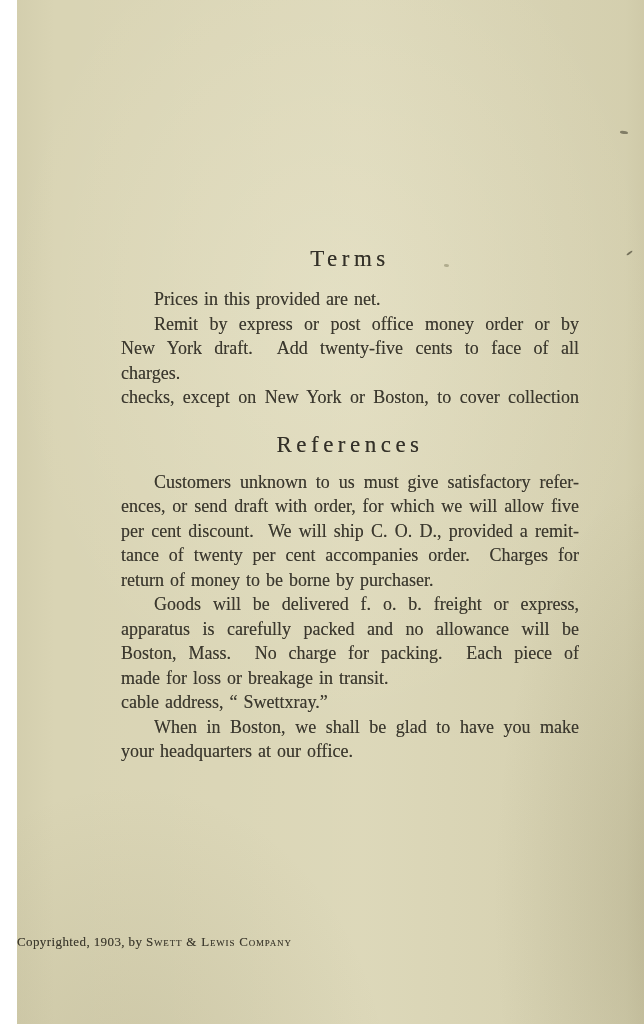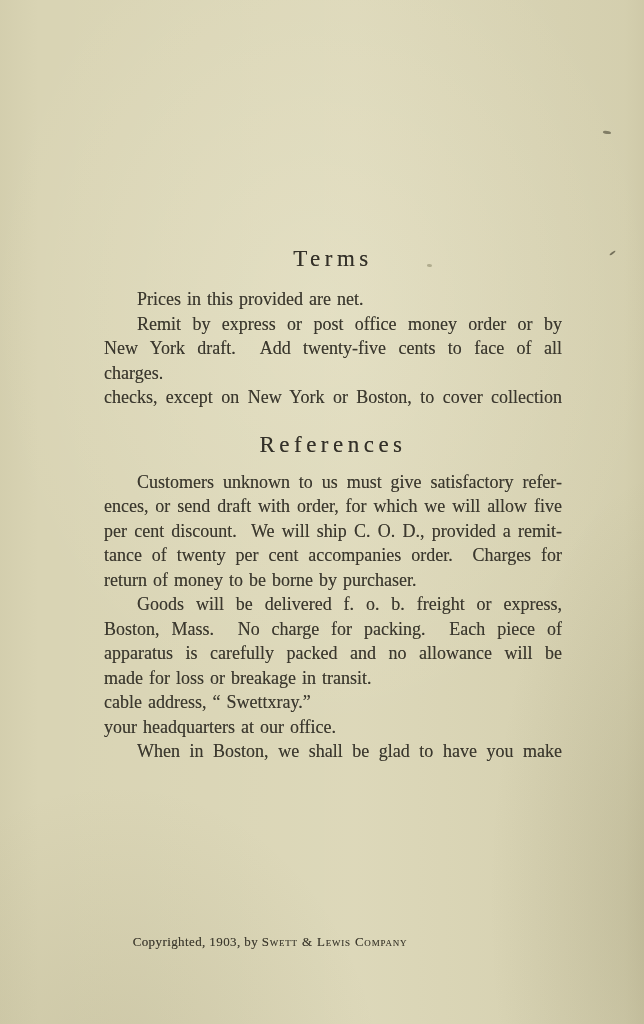--- a/index.html
+++ b/index.html
@@ -15,20 +15,21 @@
   }
   .page {
     position: absolute;
     inset: 0;
     background-color: #d9d4b4;
     background-image:
       radial-gradient(ellipse 60% 45% at 18% 108%, rgba(110, 100, 60, 0.13), rgba(110,100,60,0) 70%),
       radial-gradient(ellipse 40% 60% at 104% 88%, rgba(105, 98, 62, 0.18), rgba(105,98,62,0) 70%),
       radial-gradient(ellipse 70% 55% at 50% 30%, rgba(255, 252, 235, 0.20), rgba(255,252,235,0) 75%),
       linear-gradient(90deg, rgba(120,112,70,0.06) 0%, rgba(120,112,70,0) 6%, rgba(255,252,235,0.10) 55%, rgba(120,112,70,0.05) 97%, rgba(120,112,70,0.10) 100%);
+    margin-left: 17px;
   }
   .content {
     position: absolute;
     left: 104px;
     top: 244px;
     width: 458px;
     color: #3b382e;
     font-size: 18px;
     line-height: 24.5px;
     text-shadow: 0 0 0.6px rgba(59, 56, 46, 0.55);
@@ -57,21 +58,21 @@
     text-indent: 33px;
   }
   .line.last {
     text-align-last: left;
   }
   .footer {
     position: absolute;
     left: 0;
     top: 934px;
     width: 540px;
-    text-align: center;
+    text-align: left;
     font-size: 13px;
     letter-spacing: 0.4px;
     color: #3d3a2e;
     text-shadow: 0 0 0.6px rgba(61, 58, 46, 0.5);
   }
   .footer .smallcaps {
     font-variant-caps: small-caps;
     letter-spacing: 0.8px;
   }
   .speck {
@@ -119,30 +120,30 @@
       <div class="heading h-references">References</div>
       <div class="para">
         <div class="line first">Customers unknown to us must give satisfactory refer-</div>
         <div class="line">ences, or send draft with order, for which we will allow five</div>
         <div class="line">per cent discount.&nbsp; We will ship C. O. D., provided a remit-</div>
         <div class="line">tance of twenty per cent accompanies order.&nbsp; Charges for</div>
         <div class="line last">return of money to be borne by purchaser.</div>
       </div>
       <div class="para">
         <div class="line first">Goods will be delivered f. o. b. freight or express,</div>
+        <div class="line">apparatus is carefully packed and no allowance will be</div>
         <div class="line">Boston, Mass.&nbsp; No charge for packing.&nbsp; Each piece of</div>
-        <div class="line">apparatus is carefully packed and no allowance will be</div>
         <div class="line last">made for loss or breakage in transit.</div>
       </div>
       <div class="para">
         <div class="line last">cable address, “ Swettxray.”</div>
       </div>
       <div class="para">
+        <div class="line first">When in Boston, we shall be glad to have you make</div>
         <div class="line last">your headquarters at our office.</div>
-        <div class="line first">When in Boston, we shall be glad to have you make</div>
       </div>
     </div>
 
   <div class="footer"><span>Copyrighted, 1903, by </span><span class="smallcaps">Swett &amp; Lewis Company</span></div>
 
   <div class="speck speck-1"></div>
   <div class="speck speck-2"></div>
   <div class="speck speck-3"></div>
 
 </div>

